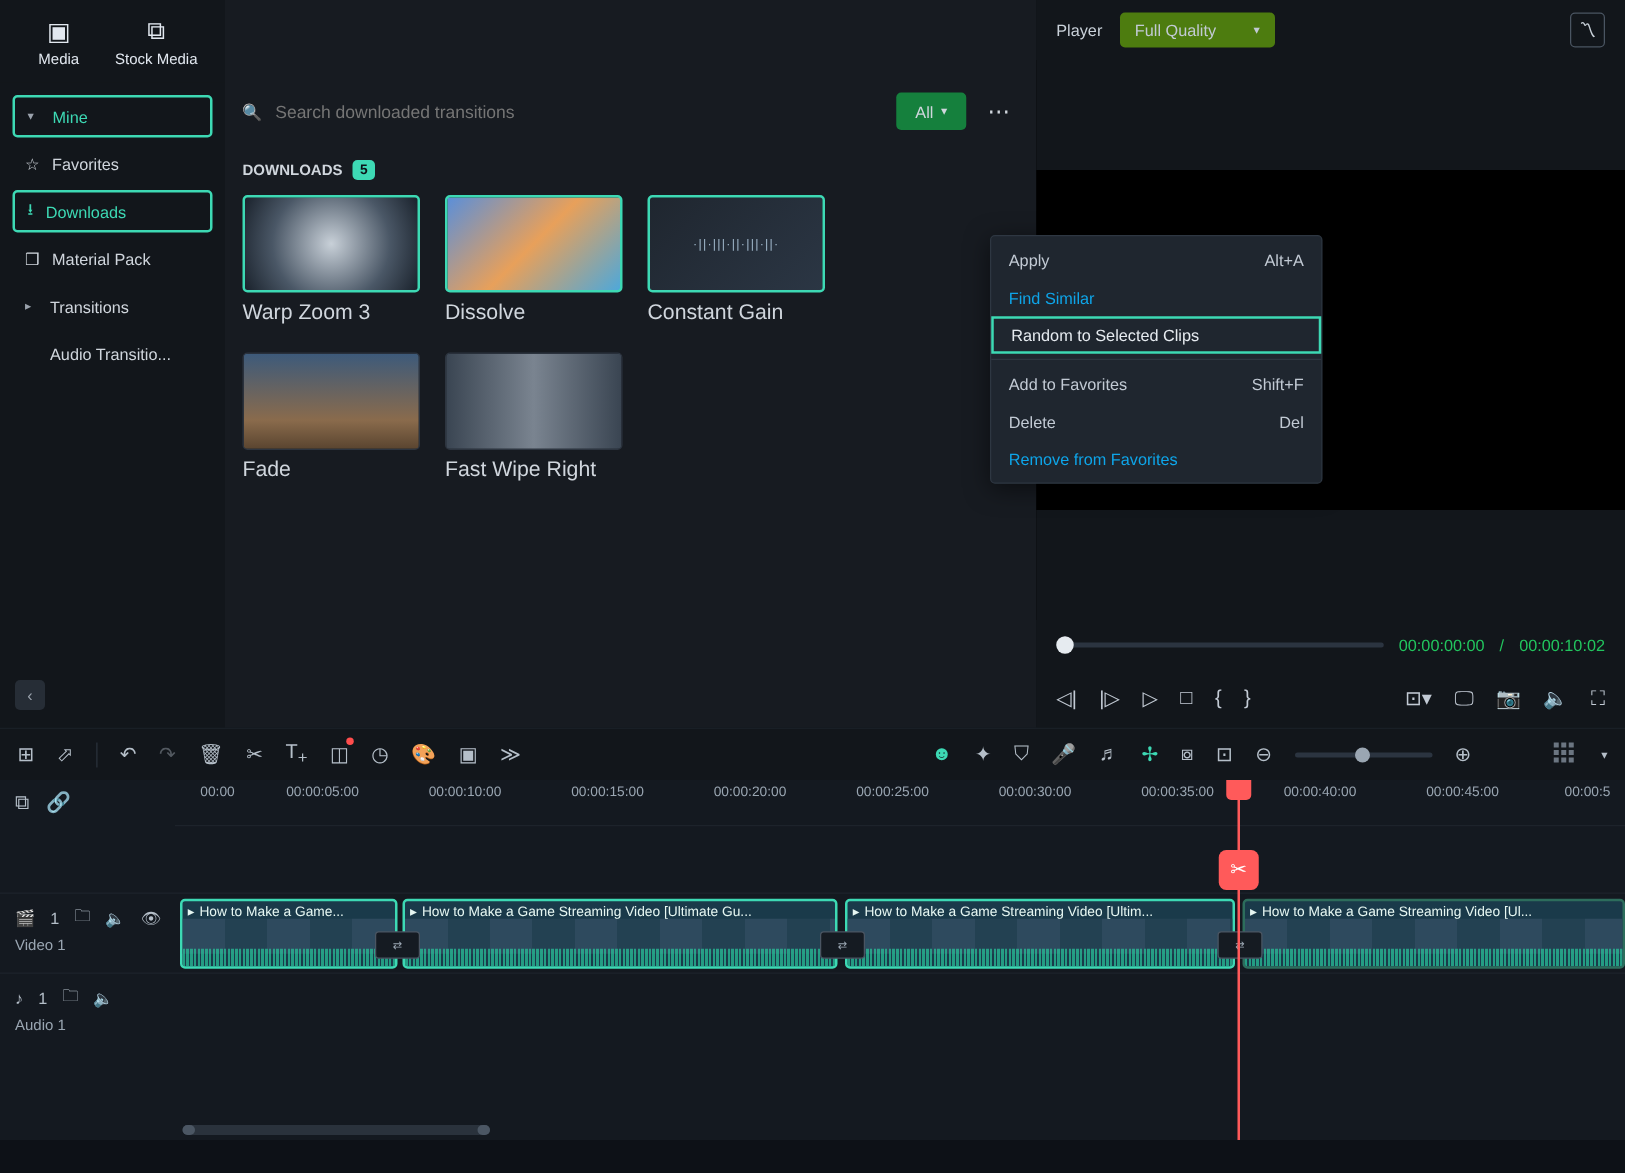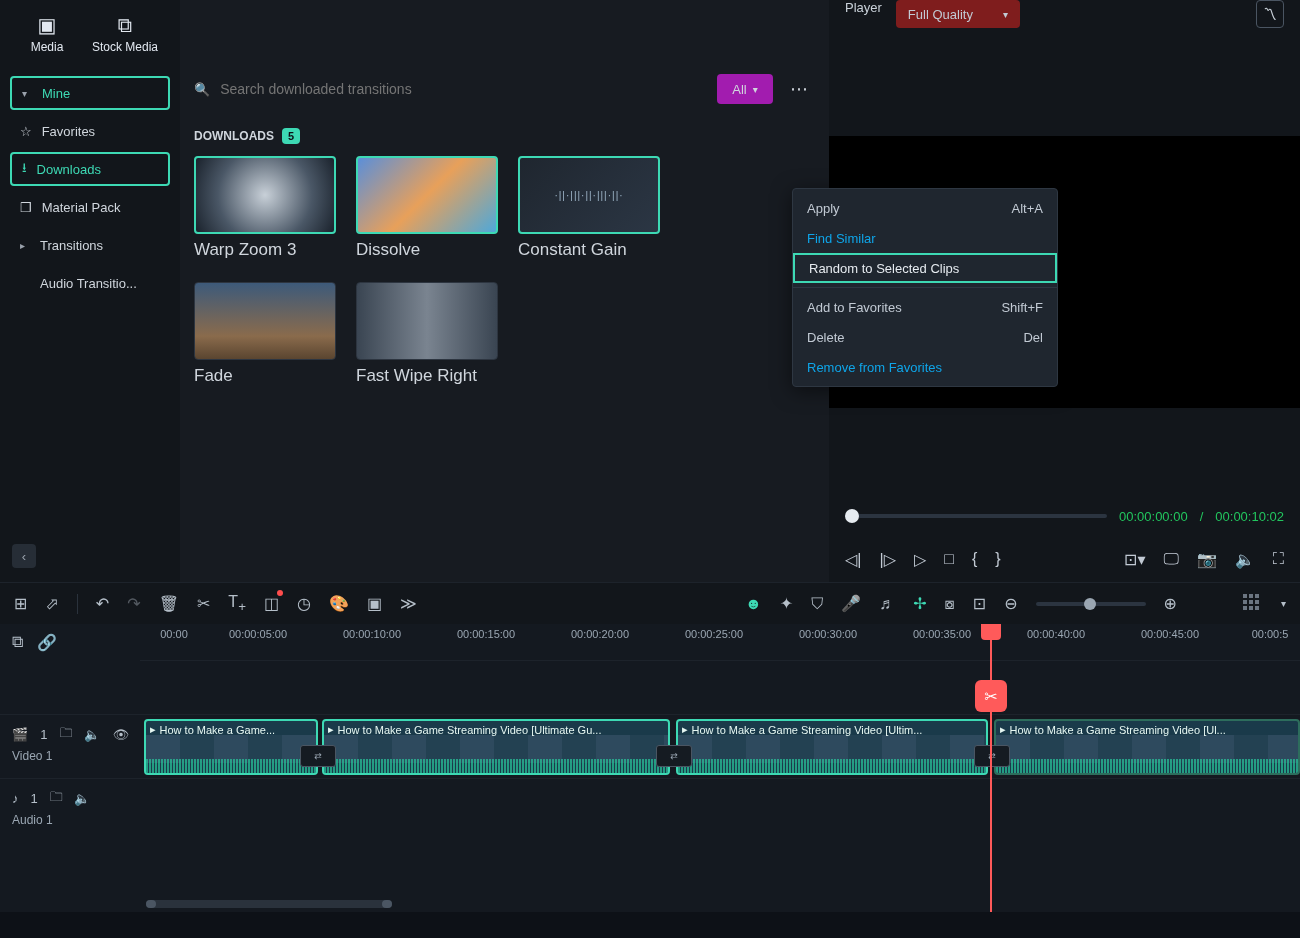--- a/index.html
+++ b/index.html
@@ -26,21 +26,21 @@
 .side-item { display: flex; align-items: center; height: 34px; padding: 0 10px; border-radius: 4px; cursor: pointer; gap: 10px; font-size: 13px; color: #d0d6dd; }
 .side-item.hl { border: 2px solid #3dd9b4; color: #3dd9b4; }
 .side-item .chev { width: 10px; font-size: 10px; color: #9aa2ac; }
 .side-collapse { align-self: flex-start; margin: 0 0 14px 12px; width: 24px; height: 24px; background: #262d36; border-radius: 4px; display:flex;align-items:center;justify-content:center;color:#9aa2ac;cursor:pointer; }
 
 
 .mid-top-spacer { height: 66px; }
 .search-row { height: 46px; display: flex; align-items: center; padding: 0 14px; gap: 12px; }
 .search-box { flex: 1; display: flex; align-items: center; gap: 10px; color: #7d8894; }
 .search-box input { background: transparent; border: none; outline: none; color: #c9d1d9; font-size: 14px; width: 100%; }
-.all-dd { width: 56px; height: 30px; background: #a21caf; border-radius: 4px; display:flex;align-items:center;justify-content:center;gap:6px;cursor:pointer;color:#d0d6dd; }
+.all-dd { width: 56px; height: 30px; background: #15803d; border-radius: 4px; display:flex;align-items:center;justify-content:center;gap:6px;cursor:pointer;color:#d0d6dd; }
 .more-btn { width: 30px; height: 30px; display:flex;align-items:center;justify-content:center;cursor:pointer;color:#d0d6dd;font-size:18px;letter-spacing:2px; }
 
 .section-hdr { padding: 16px 14px 8px; display:flex;align-items:center;gap:8px; font-size:12px; font-weight:600; color:#d0d6dd; }
 .count-badge { background:#3dd9b4;color:#0d1117;border-radius:4px;padding:0 6px;font-size:11px;line-height:16px; }
 
 .thumb-grid { display:flex; flex-wrap:wrap; gap: 22px 20px; padding: 4px 14px; }
 .thumb { width: 142px; cursor:pointer; }
 .thumb-img { width: 142px; height: 78px; border-radius: 4px; background:#2b3440 center/cover; border:1px solid #2d3540; position:relative; }
 .thumb.sel .thumb-img { border: 2px solid #3dd9b4; }
 .thumb-lbl { margin-top: 6px; font-size: 17px; color:#d0d6dd; }
@@ -52,22 +52,22 @@
 .t-wipe { background: linear-gradient(90deg,#3a4552,#7a8490,#3a4552); filter: blur(0.5px); }
 
 
 .ctx-menu { position:absolute; left:612px; top:188px; width:266px; background:#1f262f; border:1px solid #2e3742; border-radius:4px; padding:4px 0; z-index:50; box-shadow:0 4px 20px rgba(0,0,0,0.5); }
 .ctx-item { height: 30px; display:flex; align-items:center; justify-content:space-between; padding:0 14px; color:#c2cad4; cursor:pointer; font-size:13px; }
 .ctx-item.disabled { color:#0ea5e9; }
 .ctx-item.hl { border:2px solid #3dd9b4; color:#e6ebf0; }
 .ctx-sep { height:1px; background:#2e3742; margin:4px 0; }
 
 
-.player-hdr { height:48px; display:flex;padding:0 16px; gap:14px; }
-.quality-dd { background:#7f1d1d; height:28px; padding:0 12px; border-radius:4px; display:flex;align-items:center;gap:30px;color:#c2cad4;cursor:pointer; }
+.player-hdr { height:48px; display:flex;align-items:center; padding:0 16px; gap:14px; }
+.quality-dd { background:#4d7c0f; height:28px; padding:0 12px; border-radius:4px; display:flex;align-items:center;gap:30px;color:#c2cad4;cursor:pointer; }
 .player-hdr-spacer { flex:1; }
 .snap-ico { width:28px;height:28px;border:1px solid #4a5562;border-radius:4px;display:flex;align-items:center;justify-content:center;cursor:pointer;font-size:14px; }
 .player-canvas { flex:1; background:#000; margin:0 0 0 0; position:relative; }
 .player-canvas::before,.player-canvas::after { content:''; position:absolute; left:0; right:0; height:88px; background:#12161b; }
 .player-canvas::before { top:0;} .player-canvas::after { bottom:0;}
 .player-scrub { height:40px; display:flex;align-items:center; padding:0 16px; gap:12px; }
 .scrub-track { flex:1; height:4px; background:#2b3440; border-radius:2px; position:relative; }
 .scrub-thumb { position:absolute; left:0; top:-5px; width:14px;height:14px;background:#e6ebf0;border-radius:50%; }
 .tcode { font-variant-numeric: tabular-nums; color:#22c55e; font-size:13px; }
 .player-controls { height:46px; display:flex;align-items:center; padding:0 16px; gap:18px; color:#c2cad4; }

